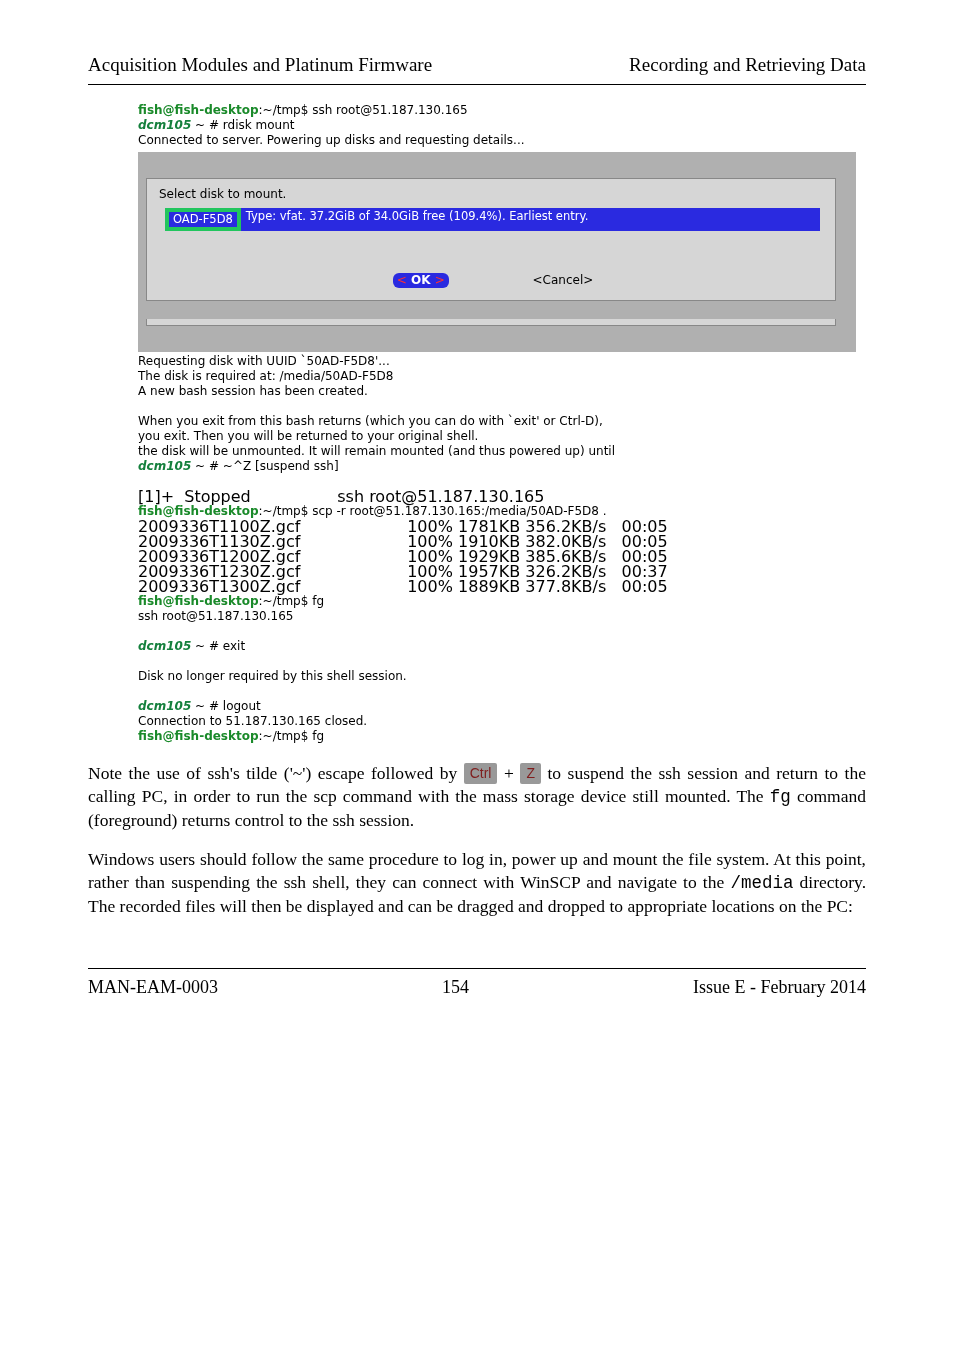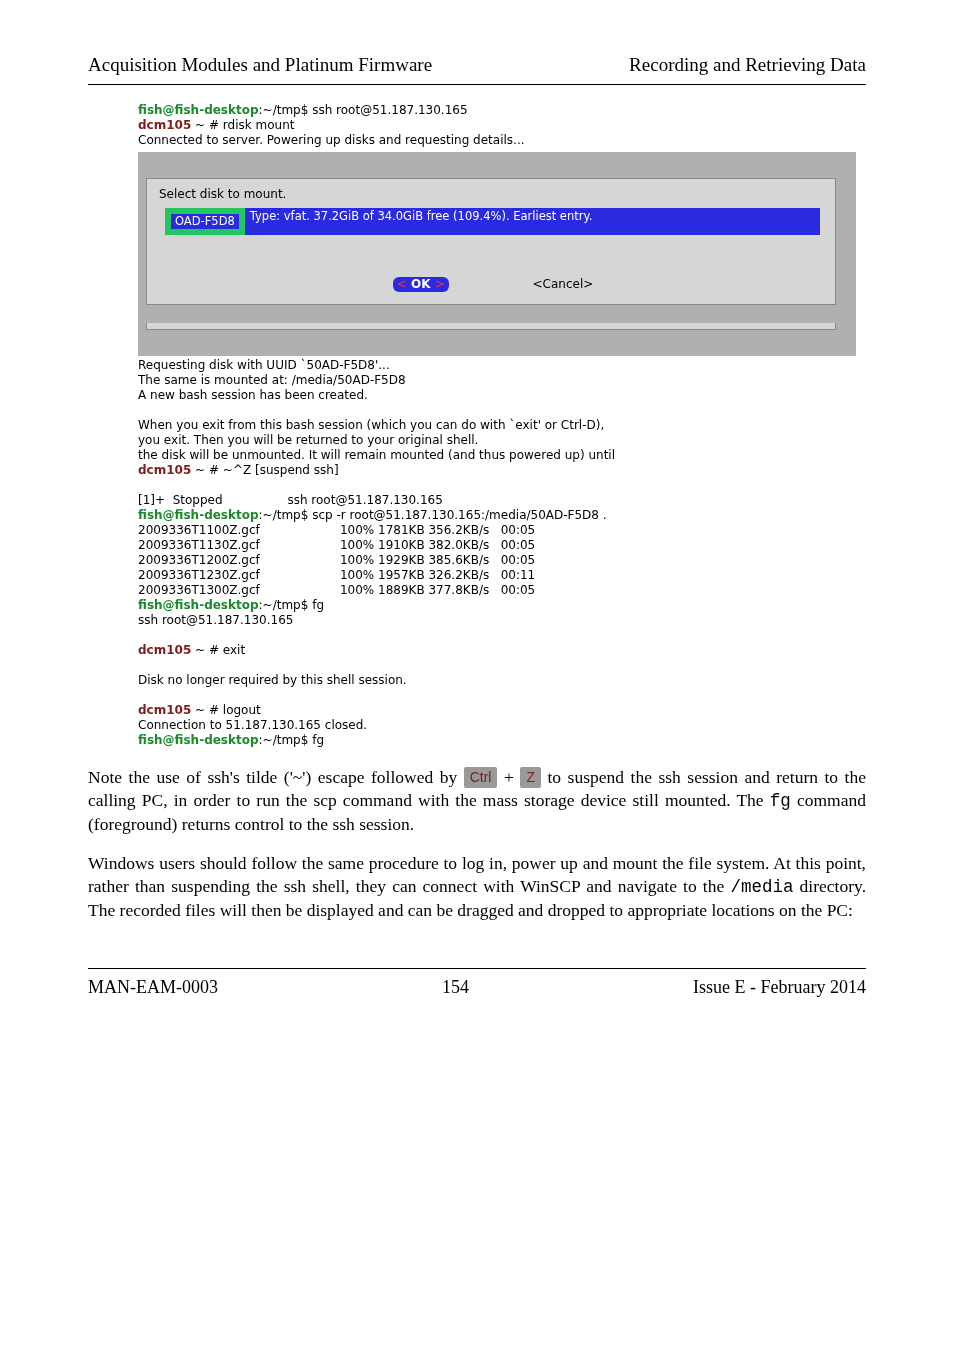--- a/index.html
+++ b/index.html
@@ -23,21 +23,21 @@
     font-size: 19px;
   }
   .terminal-block {
     margin: 18px 10px 0 50px;
     font-family: "DejaVu Sans", Arial, sans-serif;
     font-size: 12px;
     line-height: 15px;
     color: #000;
   }
   .term-green { color: #1a8a2a; font-weight: bold; }
-  .term-blue  { color: #7f1d1d; font-weight: bold; }
+  .term-blue  { color: #15803d; font-weight: bold; font-style: italic; }
   .tui-outer {
     background: #b0b0b0;
     padding: 8px 12px 8px 0;
     margin: 4px 0 2px 0;
   }
   .tui-spacer { height: 18px; }
   .tui-panel {
     background: #d6d6d6;
     margin: 0 8px;
     padding: 4px 8px 10px 8px;
@@ -51,21 +51,21 @@
     background:#fff;
     display:flex;
     width:98%;
     font-size:11.5px;
   }
   .tui-uuid {
     display:inline-block;
     background:#2a2ae0;
     color:#fff;
     padding:0 4px;
-    border:6px solid #22c55e;
+    border:4px solid #22c55e;
   }
   .tui-desc {
     display:inline-block;
     background:#2a2ae0;
     color:#fff;
     padding:0 4px;
     border:1px solid #2a2ae0;
     flex:1;
   }
   .tui-buttons {
@@ -107,21 +107,21 @@
     position:absolute;
     left:88px;
     right:88px;
     bottom:38px;
     border-top:1px solid #000;
     display:flex;
     justify-content:space-between;
     padding-top:8px;
     font-size:18px;
   }
-  pre.term { margin:0; font-family: "DejaVu Sans", Arial, sans-serif; font-size:12px; white-space:pre; }
+  pre.term { margin:0; font-family: "DejaVu Sans", Arial, sans-serif; font-size:16px; white-space:pre; }
 </style>
 </head>
 <body>
 
 <div class="page">
 
   <div class="page-header">
     <span>Acquisition Modules and Platinum Firmware</span>
     <span>Recording and Retrieving Data</span>
   </div>
@@ -150,38 +150,38 @@
             <span class="tui-cancel"><span>&lt;Cancel&gt;</span></span>
           </div>
         </div>
       </div>
       <div class="tui-spacer"></div>
       <div style="height:6px;background:#d6d6d6;margin:0 8px;border:1px solid #888;border-top:none"></div>
       <div class="tui-spacer"></div>
     </div>
 
     <div>Requesting disk with UUID `50AD-F5D8'...</div>
-    <div>The same is mounted at: /media/50AD-F5D8</div>
+    <div>The disk is required at: /media/50AD-F5D8</div>
     <div>A new bash session has been created.</div>
     <br>
-    <div>When you exit from this bash session (which you can do with `exit' or Ctrl-D),</div>
+    <div>When you exit from this bash returns (which you can do with `exit' or Ctrl-D),</div>
     <div>you exit. Then you will be returned to your original shell.</div>
     <div>the disk will be unmounted. It will remain mounted (and thus powered up) until</div>
     <div>
       <span class="term-blue">dcm105</span><span> ~ #</span><span> ~^Z [suspend ssh]</span>
     </div>
     <br>
     <pre class="term">[1]+  Stopped                 ssh root@51.187.130.165</pre>
     <div>
       <span class="term-green">fish@fish-desktop</span><span>:~/tmp$</span><span> scp -r root@51.187.130.165:/media/50AD-F5D8 .</span>
     </div>
     <pre class="term">2009336T1100Z.gcf                     100% 1781KB 356.2KB/s   00:05</pre>
     <pre class="term">2009336T1130Z.gcf                     100% 1910KB 382.0KB/s   00:05</pre>
     <pre class="term">2009336T1200Z.gcf                     100% 1929KB 385.6KB/s   00:05</pre>
-    <pre class="term">2009336T1230Z.gcf                     100% 1957KB 326.2KB/s   00:11</pre>
+    <pre class="term">2009336T1230Z.gcf                     100% 1957KB 326.2KB/s   00:37</pre>
     <pre class="term">2009336T1300Z.gcf                     100% 1889KB 377.8KB/s   00:05</pre>
     <div>
       <span class="term-green">fish@fish-desktop</span><span>:~/tmp$</span><span> fg</span>
     </div>
     <div>ssh root@51.187.130.165</div>
     <br>
     <div>
       <span class="term-blue">dcm105</span><span> ~ # </span><span>exit</span>
     </div>
     <br>

